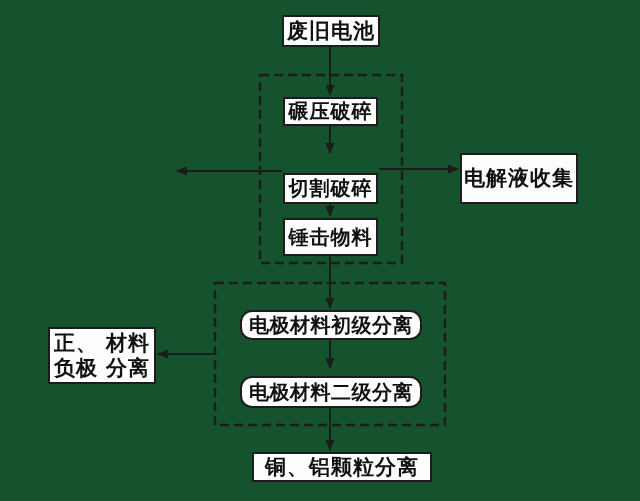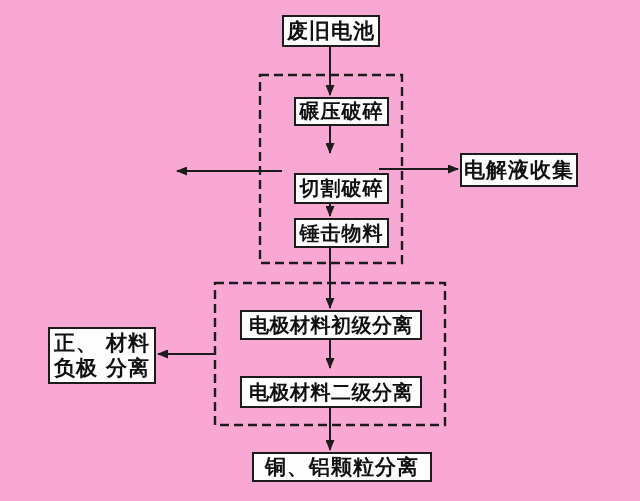--- a/index.html
+++ b/index.html
@@ -5,21 +5,21 @@
   html, body {
     margin: 0;
     padding: 0;
     background: #ffffff;
     font-family: "Liberation Sans", "DejaVu Sans", sans-serif;
   }
   .canvas {
     position: relative;
     width: 640px;
     height: 501px;
-    background: #f9a8d4;
+    background: #14532d;
     overflow: hidden;
   }
   .wires {
     position: absolute;
     left: 0;
     top: 0;
     width: 640px;
     height: 501px;
   }
   .node {
@@ -31,34 +31,34 @@
     font-weight: bold;
     display: flex;
     align-items: center;
     justify-content: center;
     text-align: center;
     font-size: 21px;
     line-height: 1.15;
     white-space: nowrap;
     letter-spacing: 1px;
   }
-  .node.small { font-size: 21px; margin-left: 11px; }
-  .node.wide  { font-size: 20px; letter-spacing: 0.5px; }
+  .node.small { font-size: 21px; }
+  .node.wide  { font-size: 20px; letter-spacing: 0.5px; border-radius: 12px; }
   .node.two-line {
     flex-direction: row;
     white-space: normal;
     font-size: 21px;
   }
   
   #n-waste       { left: 282px; top: 15px;  width: 98px;  height: 32px; }
   #n-roll        { left: 283px; top: 97px;  width: 95px;  height: 29px; font-size: 20px; }
   #n-cut         { left: 283px; top: 173px; width: 95px;  height: 31px; font-size: 20px; }
-  #n-hammer      { left: 283px; top: 218px; width: 95px;  height: 30px; font-size: 20px; }
+  #n-hammer      { left: 283px; top: 218px; width: 95px;  height: 38px; font-size: 20px; }
   #n-plastic     { left: 33px;  top: 154px; width: 142px; height: 37px; }
-  #n-electrolyte { left: 460px; top: 153px; width: 118px; height: 34px; }
+  #n-electrolyte { left: 460px; top: 153px; width: 118px; height: 51px; }
   #n-primary     { left: 240px; top: 310px; width: 182px; height: 30px; }
   #n-secondary   { left: 240px; top: 376px; width: 182px; height: 32px; }
   #n-posneg      { left: 48px;  top: 327px; width: 108px; height: 57px; }
   #n-cual        { left: 252px; top: 452px; width: 180px; height: 30px; }
 </style>
 </head>
 <body>
 
 <div class="canvas">
 

